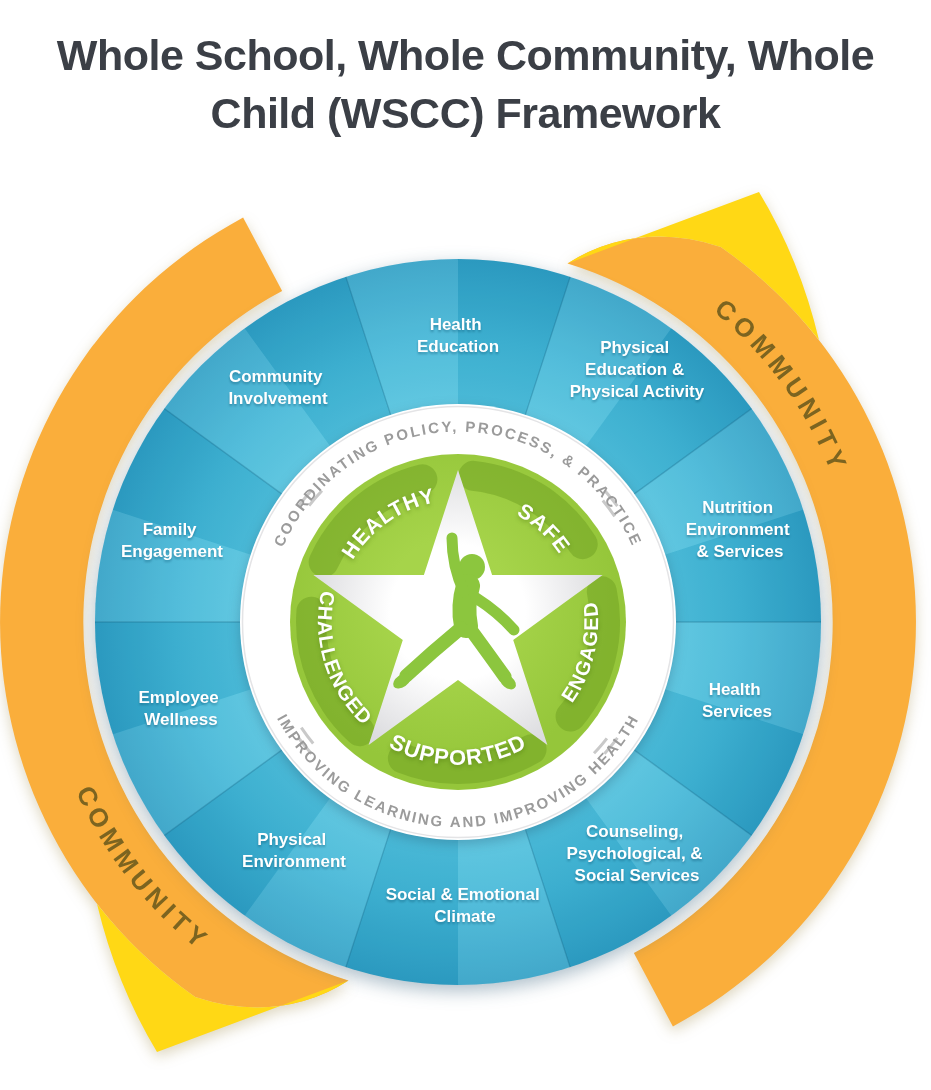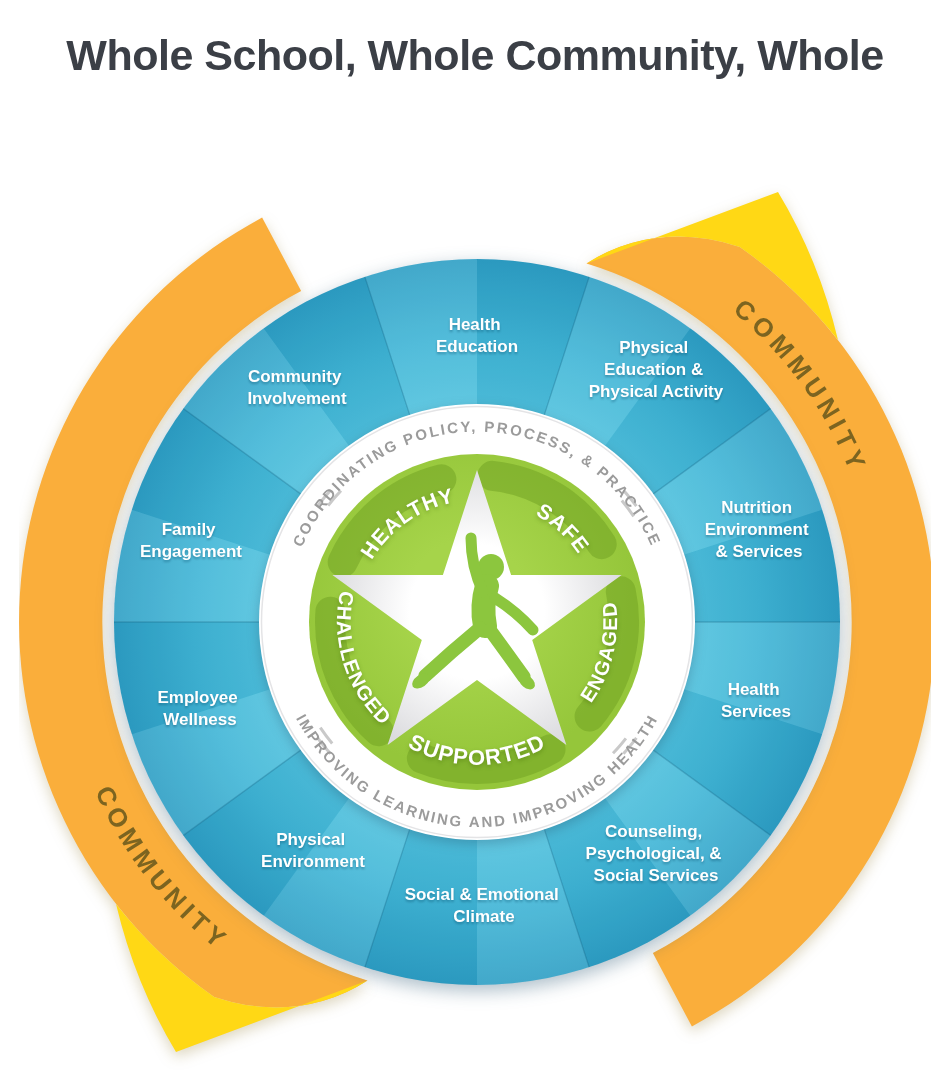--- a/index.html
+++ b/index.html
@@ -1,18 +1,18 @@
 <!DOCTYPE html>
 <html style="--blue-ring: #3FB5D6; --blue-ring-light: #53C5E0; --blue-ring-dark: #2D9FC5; --green-circle: #95C63A; --green-circle-light: #A6D44A; --green-dark: #7FB535; --green-person: #8CC63E; --yellow-bright: #FFD815; --yellow-orange: #FAAE3B; --community-text: #7C6420; --ring-text: #9B9B9B; --title-text: #3B3F46; --sector-text: #FFFFFF;"><head>
 <meta charset="utf-8">
 <style>
   html,body{margin:0;padding:0;background:#ffffff;}
   body{width:931px;height:1090px;position:relative;overflow:hidden;
        font-family:"Liberation Sans", sans-serif;}
-  .stage{position:absolute;inset:0;margin-left:19px;}
+  .stage{position:absolute;inset:0;}
   .title{position:absolute;top:26px;left:0;width:100%;text-align:center;
          color:var(--title-text);font-weight:bold;font-size:43px;line-height:1.35;
          letter-spacing:-0.5px;}
   svg{position:absolute;left:0;top:0;}
   svg text{font-family:"Liberation Sans", sans-serif;}
   .orange{fill:var(--yellow-orange);}
   .bright{fill:var(--yellow-bright);}
   .yellow-group{filter:drop-shadow(0 5px 7px rgba(120,90,0,0.25));}
   .blue-group{filter:drop-shadow(0 6px 9px rgba(20,70,100,0.35));}
   .white-ring{filter:drop-shadow(0 4px 6px rgba(30,70,100,0.30));}
@@ -35,20 +35,21 @@
   .accent{stroke:#c9c9c9;stroke-width:3;fill:none;}
   .edge-ring{fill:none;stroke:#e4e4e6;stroke-width:1.5;}
 </style>
 </head>
 <body>
 
 <div class="stage">
 
   <div class="title">
     <div>Whole School, Whole Community, Whole</div>
+    <div>Child (WSCC) Framework</div>
   </div>
 
   <svg width="931" height="1090" viewBox="0 0 931 1090">
     <defs>
       <radialGradient id="blueGrad" gradientUnits="userSpaceOnUse" cx="458" cy="622" r="363">
         <stop offset="0.55" class="bgs1"></stop>
         <stop offset="0.78" class="bgs2"></stop>
         <stop offset="1" class="bgs3"></stop>
       </radialGradient>
       <radialGradient id="greenGrad" gradientUnits="userSpaceOnUse" cx="448" cy="600" r="170">

